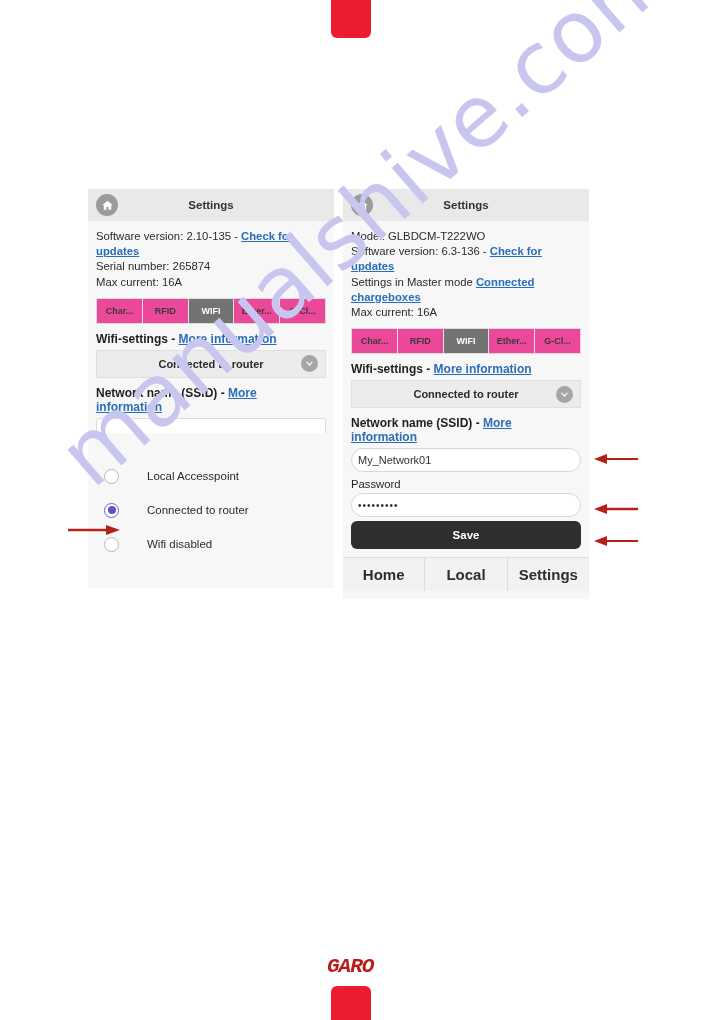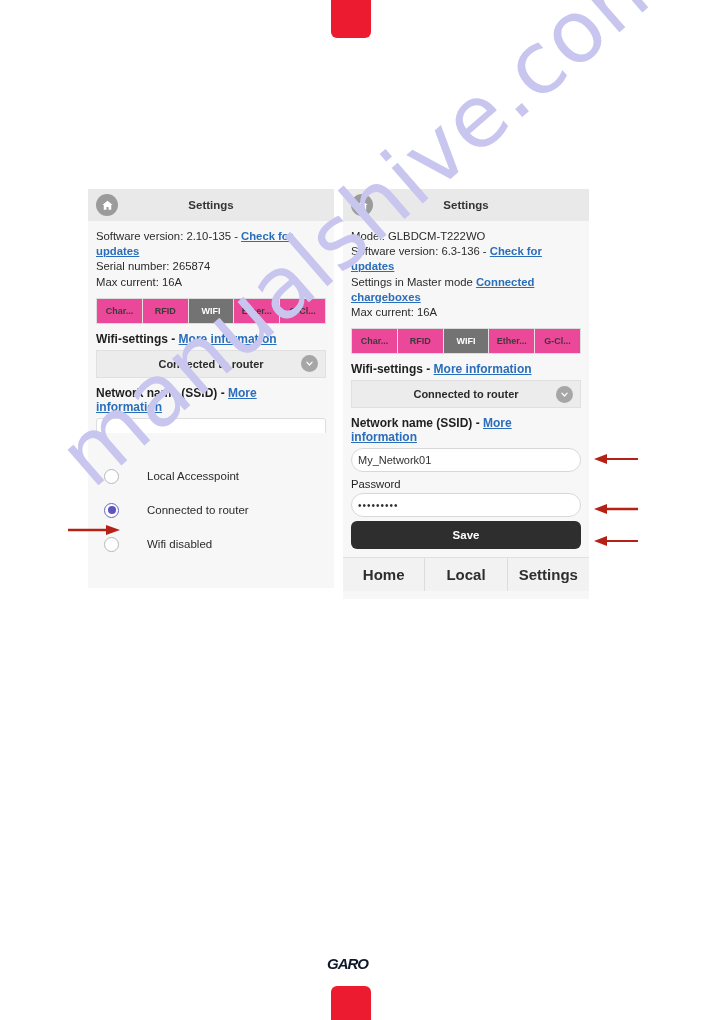--- a/index.html
+++ b/index.html
@@ -307,26 +307,26 @@
     z-index: 6;
     height: 12px;
   }
   .arrow svg { display: block; }
 
   
   #garo-logo {
     position: absolute;
     left: 327px;
     top: 955px;
-    font-size: 15px;
+    font-size: 21px;
     font-weight: bold;
     font-style: italic;
-    color: #0f172a;
+    color: #b91c1c;
     letter-spacing: -1px;
-    font-family: Liberation Sans, sans-serif;
+    font-family: Liberation Mono, monospace;
     z-index: 3;
   }
 </style>
 </head>
 <body>
 
 <div class="red-mark" id="red-mark-top"></div>
 <div class="red-mark" id="red-mark-bottom"></div>
 
 <div id="watermark">manualshive.com</div>

